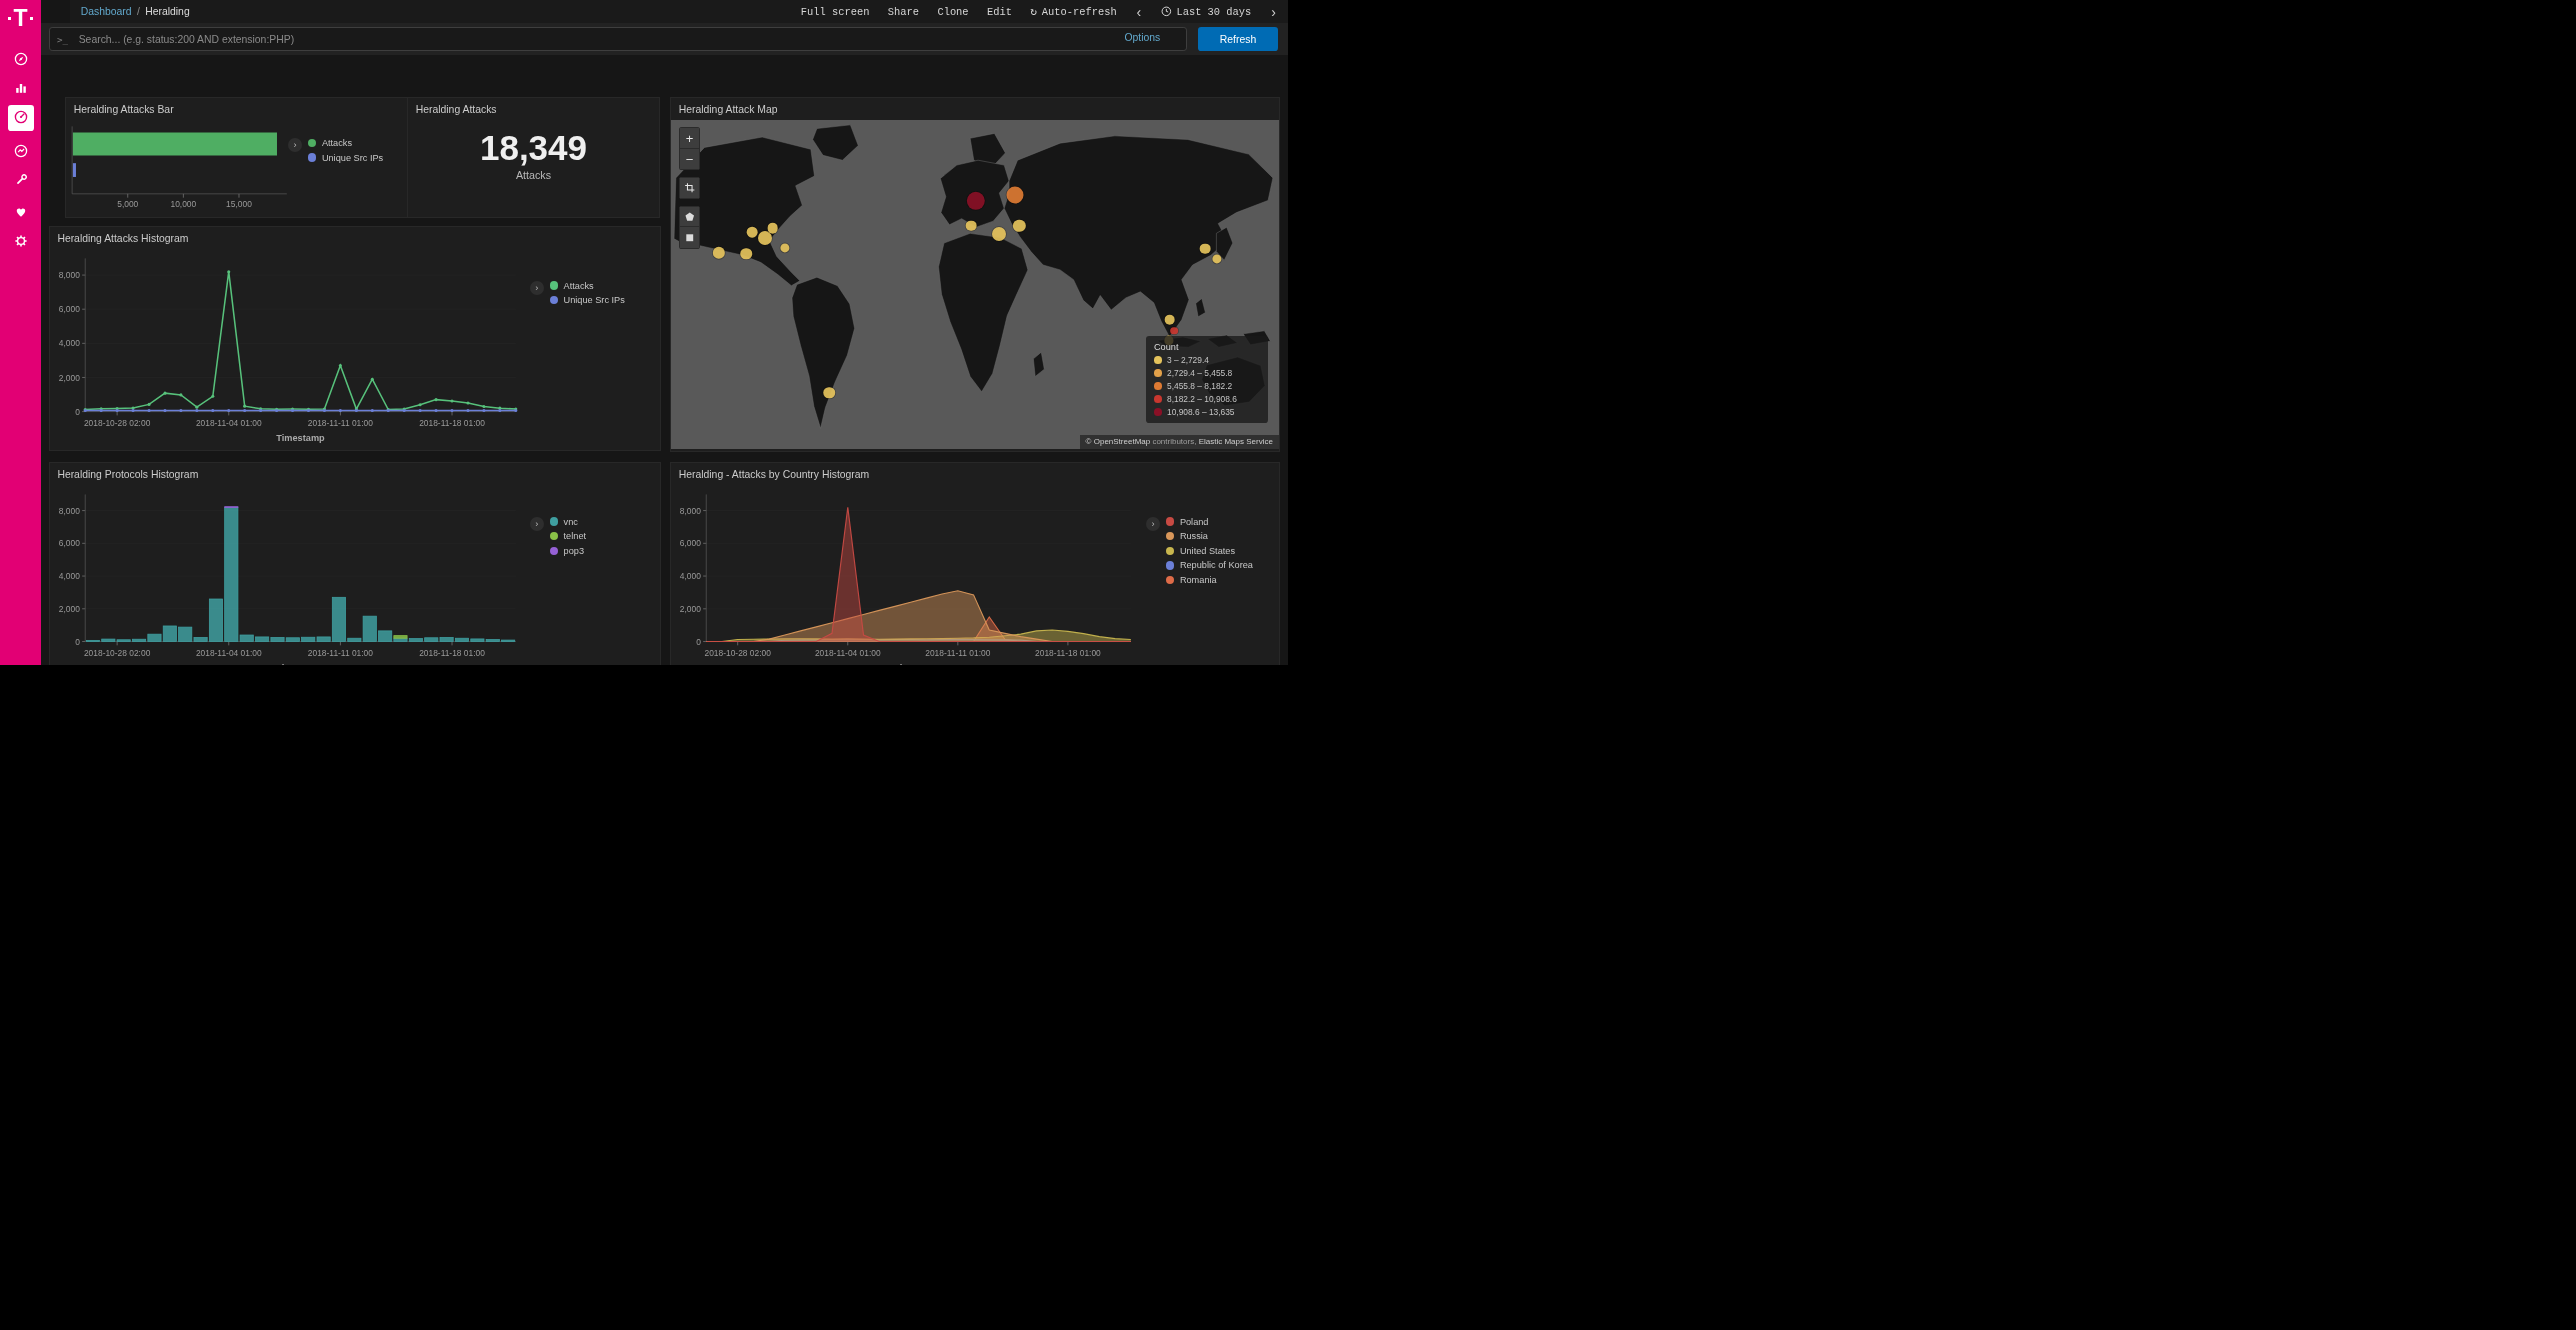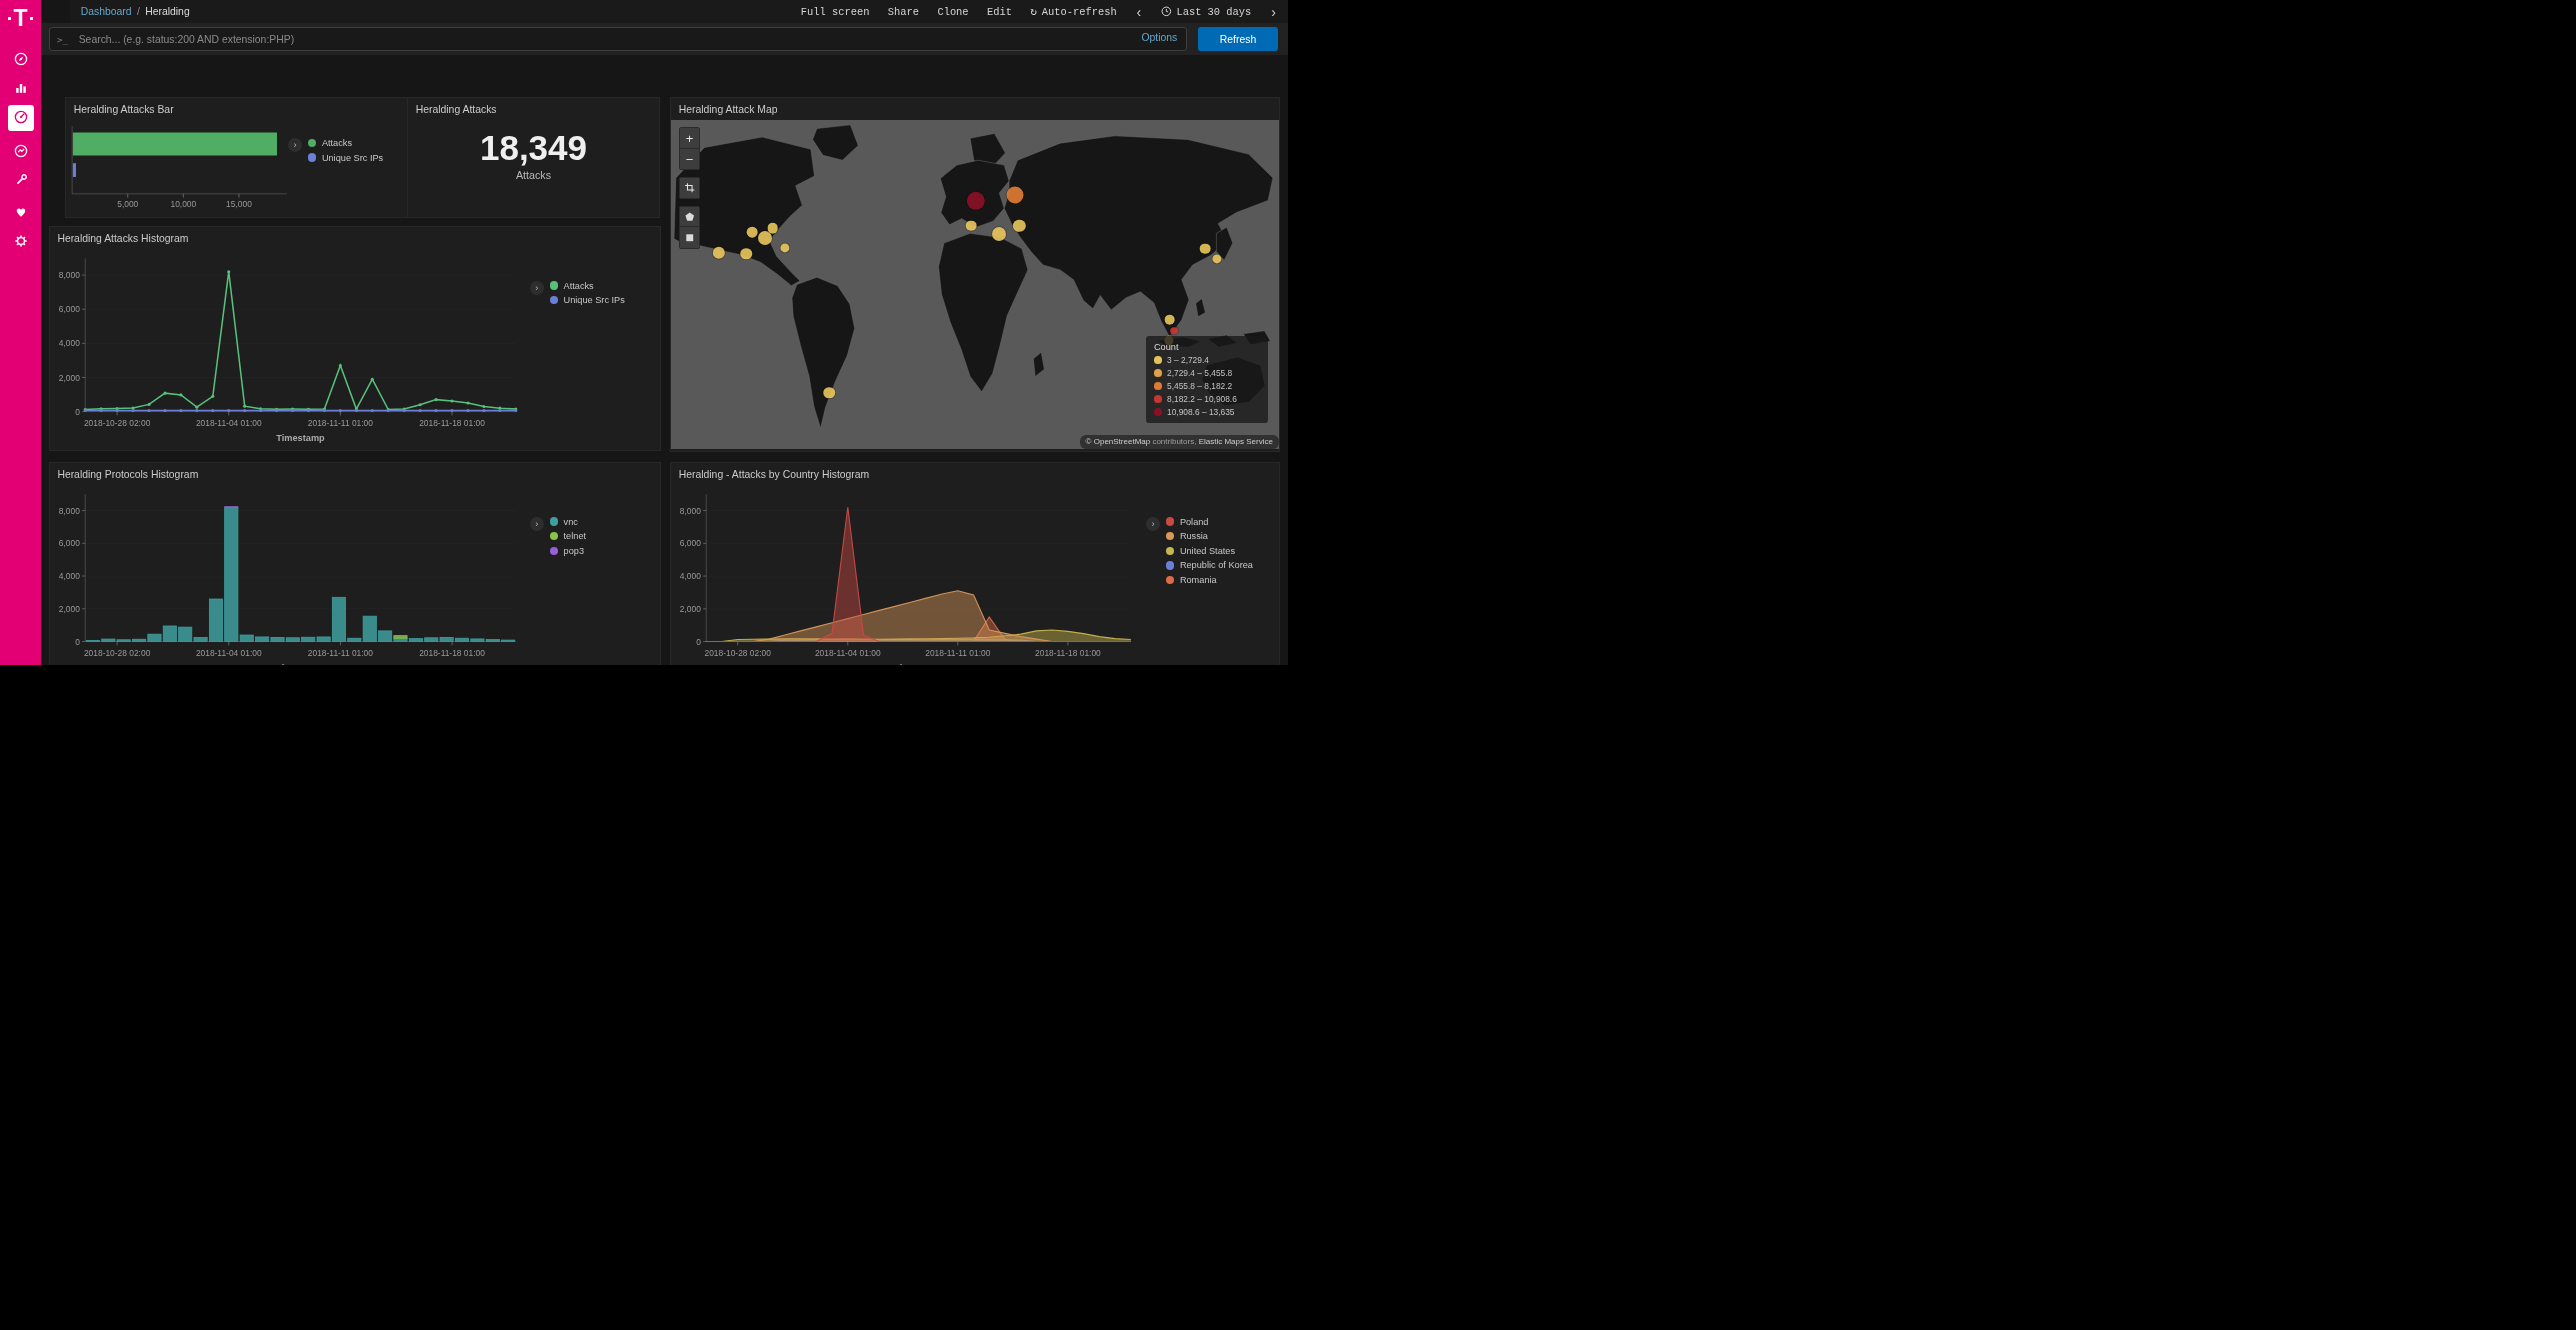--- a/index.html
+++ b/index.html
@@ -30,21 +30,21 @@
   .topbar-right a{color:#d6d6d6;text-decoration:none;display:flex;align-items:center;gap:4.6px;cursor:pointer;font-family:Liberation Mono, monospace;}
   .glyph{font-size:11.5px;line-height:1;}
   .chev{font-size:14px;color:#cfcfcf;background:none;border:none;padding:0 1.5px;line-height:1;cursor:pointer;font-family:inherit;}
   .clock-svg{width:10.7px;height:10.7px;}
 
   .search-row{height:32px;background:#222222;display:flex;align-items:center;padding:0 10px 0 7.7px;gap:10.7px;}
   .search-box{flex:1;position:relative;height:24.5px;}
   .search-box input{width:100%;height:100%;box-sizing:border-box;background:#191919;border:0.8px solid #3e3e3e;border-radius:3.1px;color:#c8c8c8;padding:0 71px 0 29px;font-size:10.4px;font-family:inherit;}
   .search-box input::placeholder{color:#8a8a8a;}
   .prompt{position:absolute;left:8.4px;top:7px;color:#7c7c7c;font-family:"DejaVu Sans Mono",monospace;font-size:9.2px;}
-  .options-link{position:absolute;right:10px;top:5.4px;color:#62a8cc;font-size:10.4px;text-decoration:none;cursor:pointer;margin-left:32px;}
+  .options-link{position:absolute;right:27px;top:5.4px;color:#62a8cc;font-size:10.4px;text-decoration:none;cursor:pointer;margin-left:32px;}
   .refresh-btn{width:80px;height:24.5px;background:#006bb4;color:#fff;border:none;border-radius:3.1px;font-size:10.4px;font-family:inherit;cursor:pointer;}
 
   .filter-row{height:28px;background:#222222;display:flex;align-items:center;padding:0 10.7px;border-bottom:0.8px solid #121212;}
   .add-filter{color:#62a8cc;font-size:10px;text-decoration:none;cursor:pointer;}
   .add-filter b{margin-left:3.1px;}
 
   
   .dashboard{position:absolute;top:83px;left:0;right:0;bottom:0;background:#161616;}
   .panel{position:absolute;background:#1e1e1e;border:0.8px solid #282828;box-sizing:border-box;}
   .panel-title{margin:0;padding:6.1px 7.7px 4.6px;font-size:10.4px;font-weight:400;color:#cccccc;}
@@ -73,21 +73,21 @@
   .map-dot{position:absolute;border-radius:50%;transform:translate(-50%,-50%);opacity:.92;box-shadow:0 0 0 0.8px rgba(0,0,0,.3);}
   .map-tools{position:absolute;left:7.7px;top:7.7px;display:flex;flex-direction:column;gap:7px;z-index:5;}
   .tool-group{display:flex;flex-direction:column;border-radius:3.1px;overflow:hidden;}
   .tool-group button{width:21.5px;height:21.5px;background:#3d3d3d;border:0.8px solid #2b2b2b;color:#e8e8e8;font-size:13px;line-height:1;display:flex;align-items:center;justify-content:center;padding:0;cursor:pointer;font-family:inherit;}
   .tool-group button + button{border-top:none;}
   .tool-group svg{width:11.5px;height:11.5px;}
   .map-legend{position:absolute;right:10.7px;bottom:26px;background:rgba(25,25,25,.78);border-radius:3.1px;padding:5.4px 8.4px;min-width:106px;z-index:5;}
   .map-legend-title{font-size:9.2px;color:#dadada;}
   .map-legend-row{display:flex;align-items:center;gap:5.4px;font-size:8.4px;color:#c4c4c4;margin-top:3.1px;}
   .map-legend-dot{width:7.7px;height:7.7px;border-radius:50%;flex:none;}
-  .map-attrib{position:absolute;right:0;bottom:0;background:rgba(0,0,0,.45);padding:2.3px 6.1px;font-size:8px;color:#9e9e9e;z-index:5;border-radius:6px;}
+  .map-attrib{position:absolute;right:0;bottom:0;background:rgba(0,0,0,.45);padding:2.3px 6.1px;font-size:8px;color:#9e9e9e;z-index:5;}
   .map-attrib .strong{color:#cfcfcf;}
 </style>
 </head>
 <body>
 
 <div class="app">
 
   <aside class="sidebar">
     <div class="logo">
       <span class="sq"></span>

